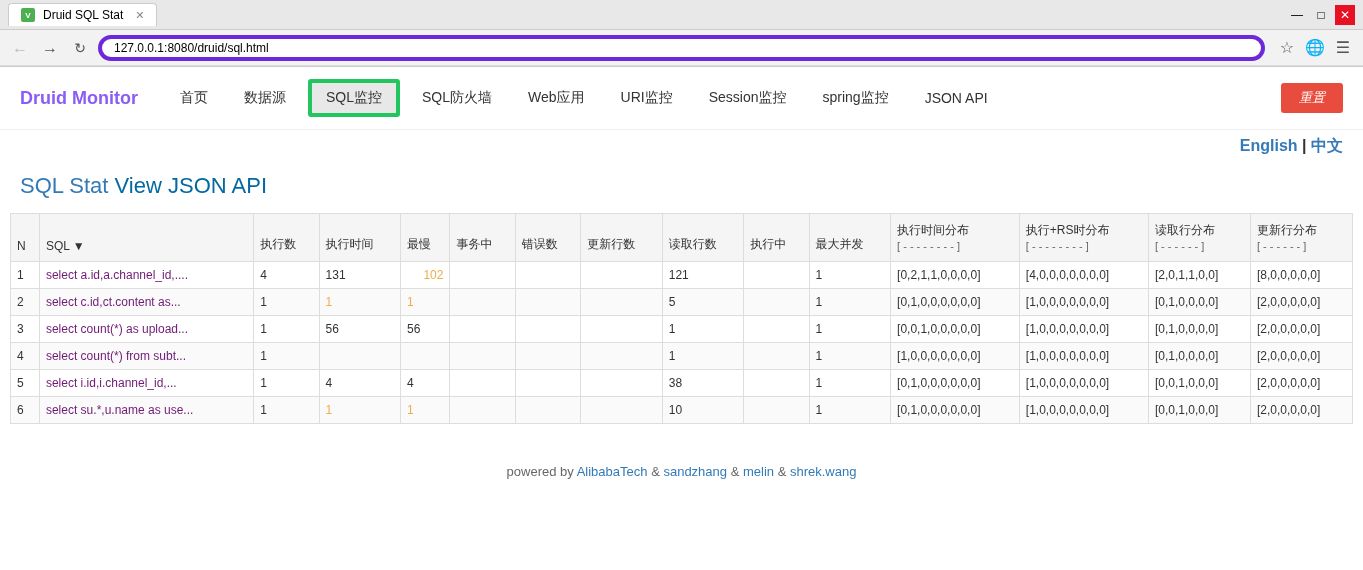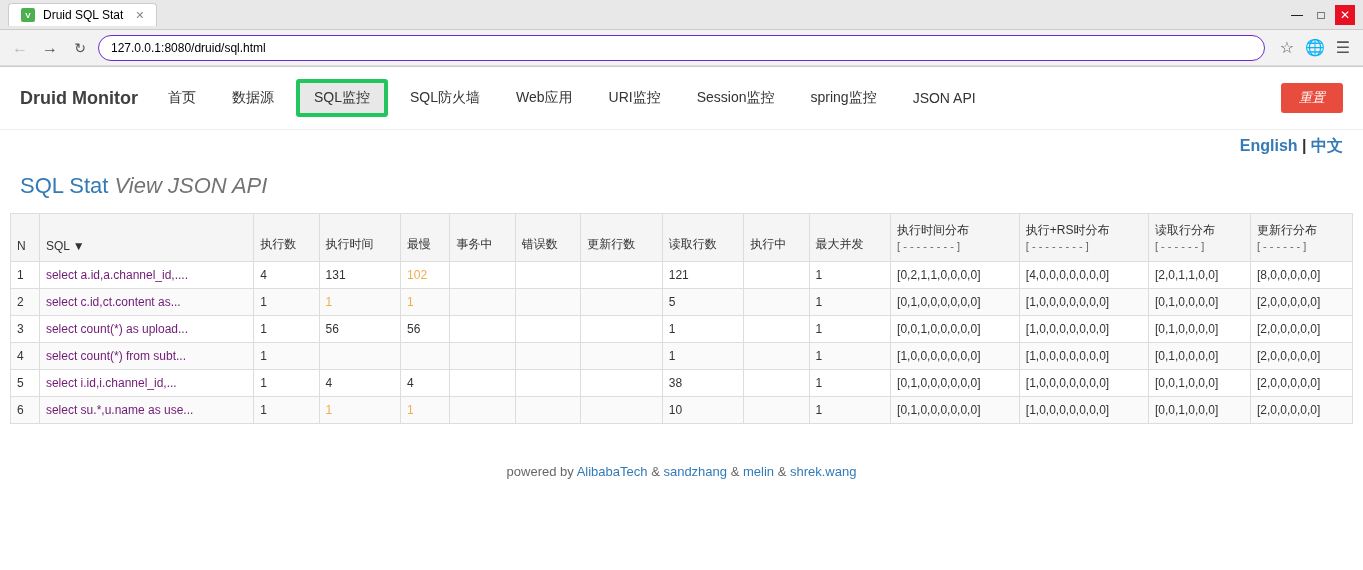--- a/index.html
+++ b/index.html
@@ -64,21 +64,21 @@
     }
     .nav-btn.disabled { color: #bbb; cursor: default; }
     .refresh-btn {
       width: 24px; height: 24px;
       border: none; background: none;
       font-size: 14px; color: #555; cursor: pointer;
     }
     .address-bar {
       flex: 1;
       height: 26px;
-      border: 1px solid #6d28d9;
+      border: 4px solid #6d28d9;
       border-radius: 13px;
       padding: 0 12px;
       font-size: 12px;
       background: white;
       outline: none;
     }
     .browser-actions {
       display: flex;
       align-items: center;
       gap: 4px;
@@ -111,22 +111,22 @@
       display: flex;
       align-items: center;
       padding: 12px 20px;
       border-bottom: 1px solid #eee;
       gap: 8px;
       background: #fff;
     }
     .brand-title {
       font-size: 18px;
       font-weight: bold;
-      color: #404040;
-      margin-right: 8px;
+      color: #8b5cf6;
+      margin-right: 20px;
     }
     .nav-item {
       padding: 6px 14px;
       font-size: 14px;
       color: #333;
       text-decoration: none;
       cursor: pointer;
       border-radius: 3px;
     }
     .nav-item.active {
@@ -266,21 +266,21 @@
 
 <div class="lang-bar">
   <a>English</a>
   <span>|</span>
   <a>中文</a>
 </div>
 
 <div class="page-title-bar">
   <h2>
     <span>SQL Stat</span>
-    <span> </span><a style="color:#737373;text-decoration:none;font-style:italic;">View JSON API</a>
+    <span> </span><a style="color:#0369a1;text-decoration:none;">View JSON API</a>
   </h2>
 </div>
 
 <div class="table-container">
   <table>
     <thead>
       <tr>
         <th>N</th>
         <th style="cursor:pointer;">SQL ▼</th>
         <th>执行数</th>
@@ -297,21 +297,21 @@
         <th>读取行分布<br><span class="th-sub">[ - - - - - - ]</span></th>
         <th>更新行分布<br><span class="th-sub">[ - - - - - - ]</span></th>
       </tr>
     </thead>
     <tbody id="table-body">
     <tr>
           <td>1</td>
           <td><a class="sql-link" href="#">select a.id,a.channel_id,....</a></td>
           <td>4</td>
           <td>131</td>
-          <td style="color: rgb(240, 173, 78);">102</td>
+          <td style="color: rgb(240, 173, 78); text-align: right;">102</td>
           <td></td>
           <td></td>
           <td></td>
           <td>121</td>
           <td></td>
           <td>1</td>
           <td>[0,2,1,1,0,0,0,0]</td>
           <td>[4,0,0,0,0,0,0,0]</td>
           <td>[2,0,1,1,0,0]</td>
           <td>[8,0,0,0,0,0]</td>

